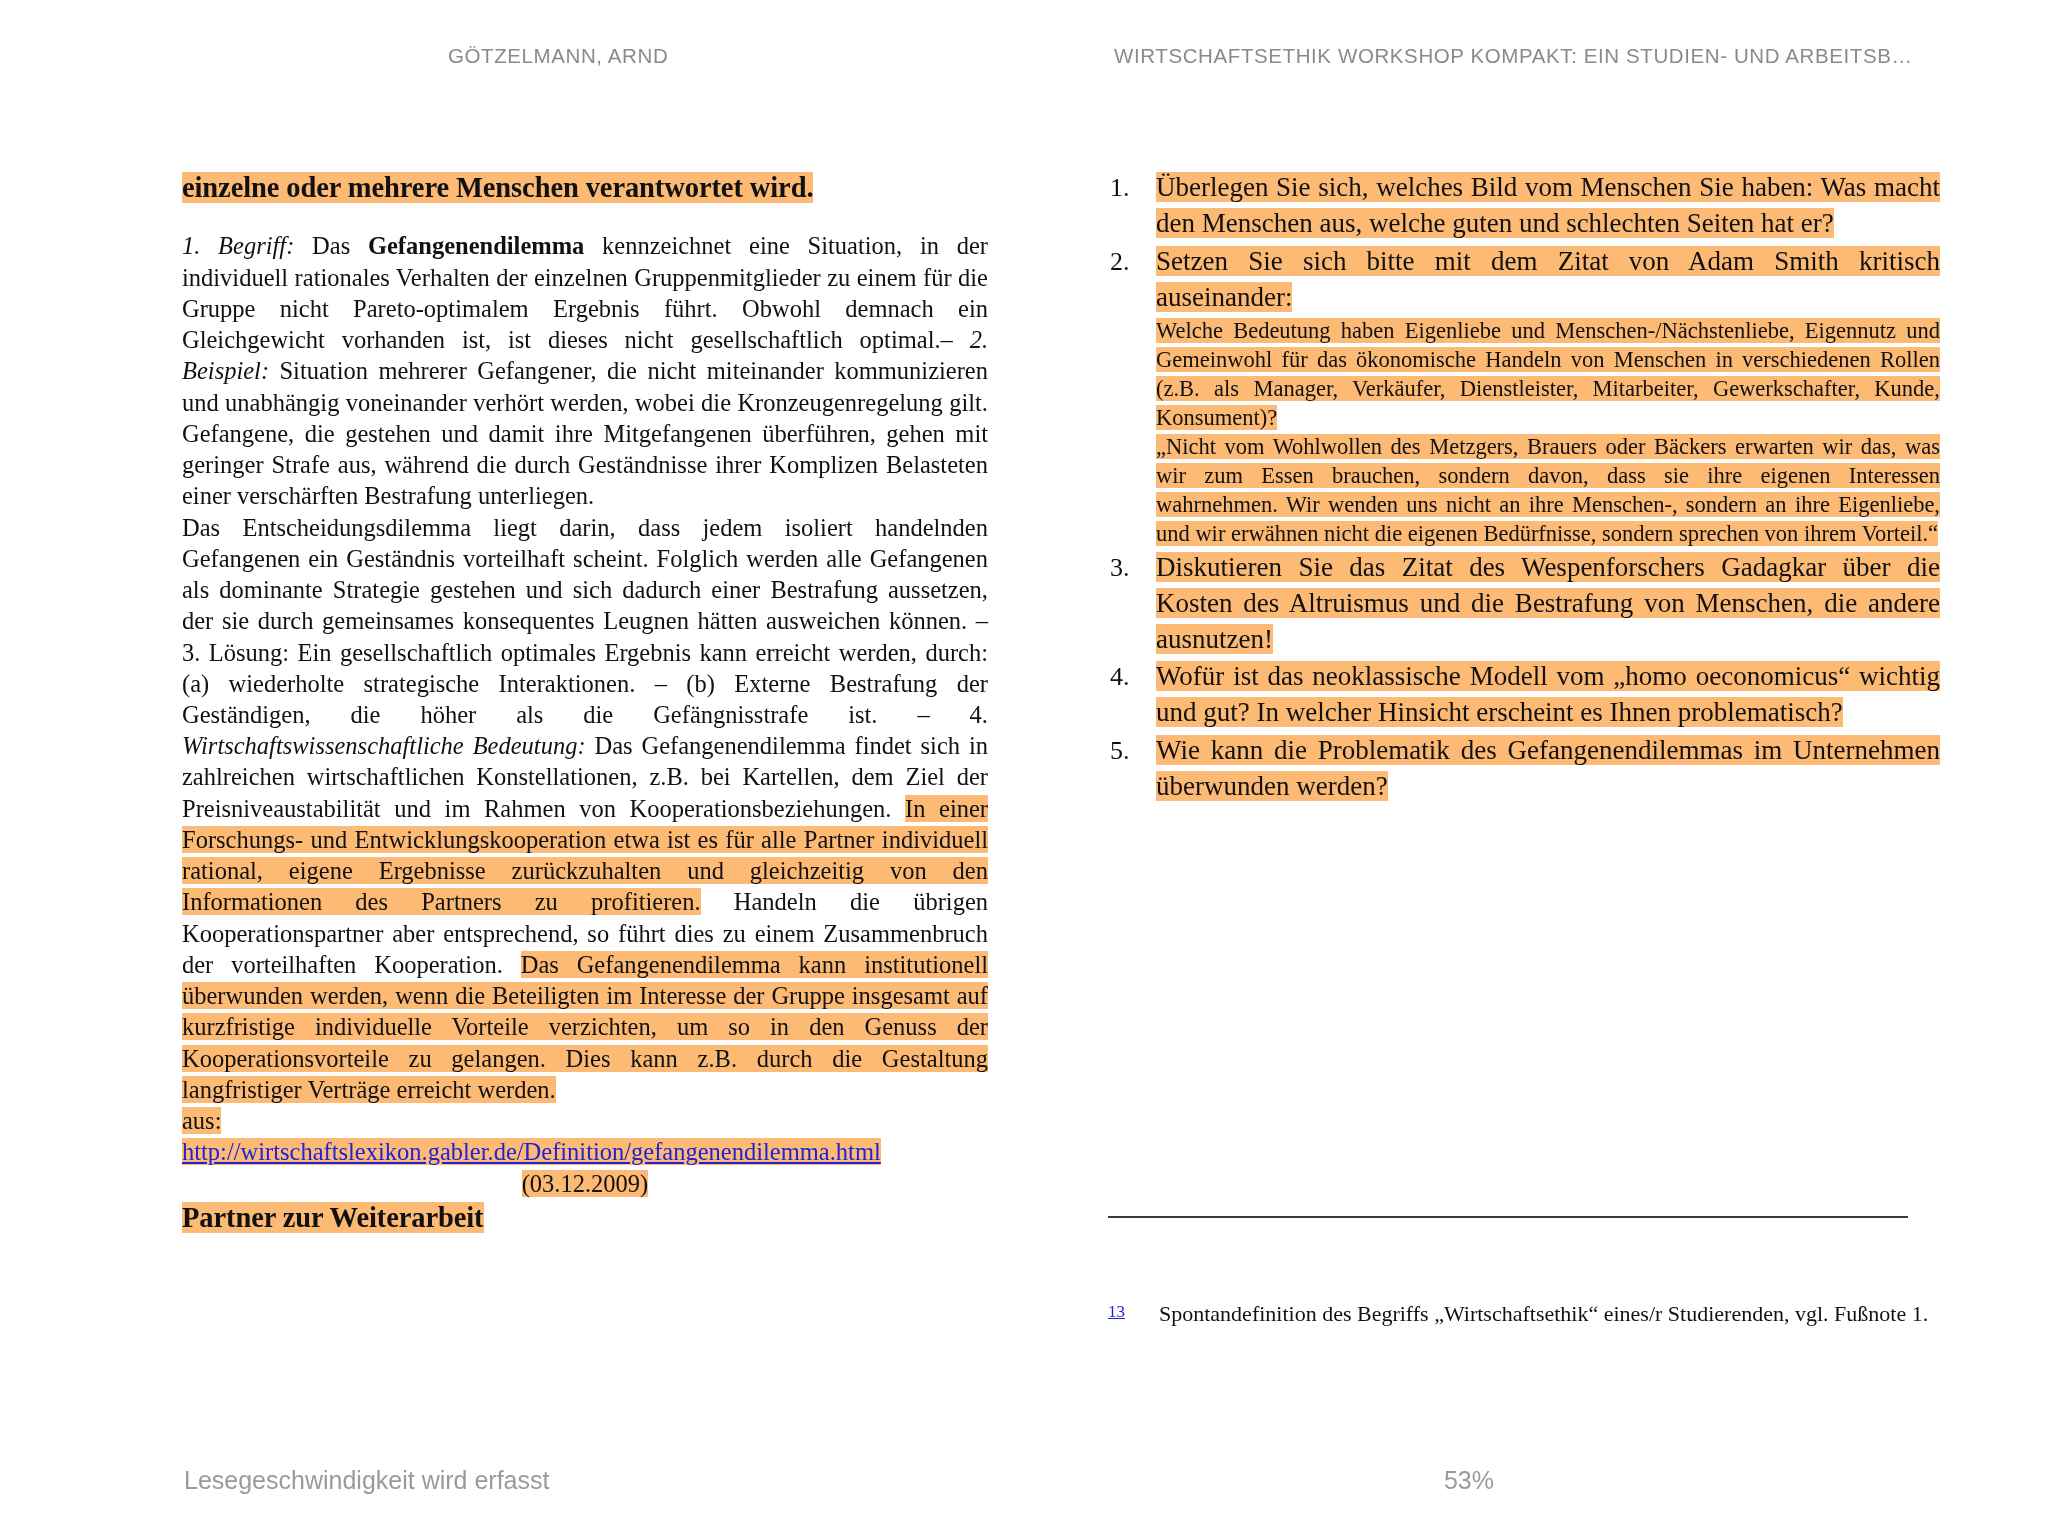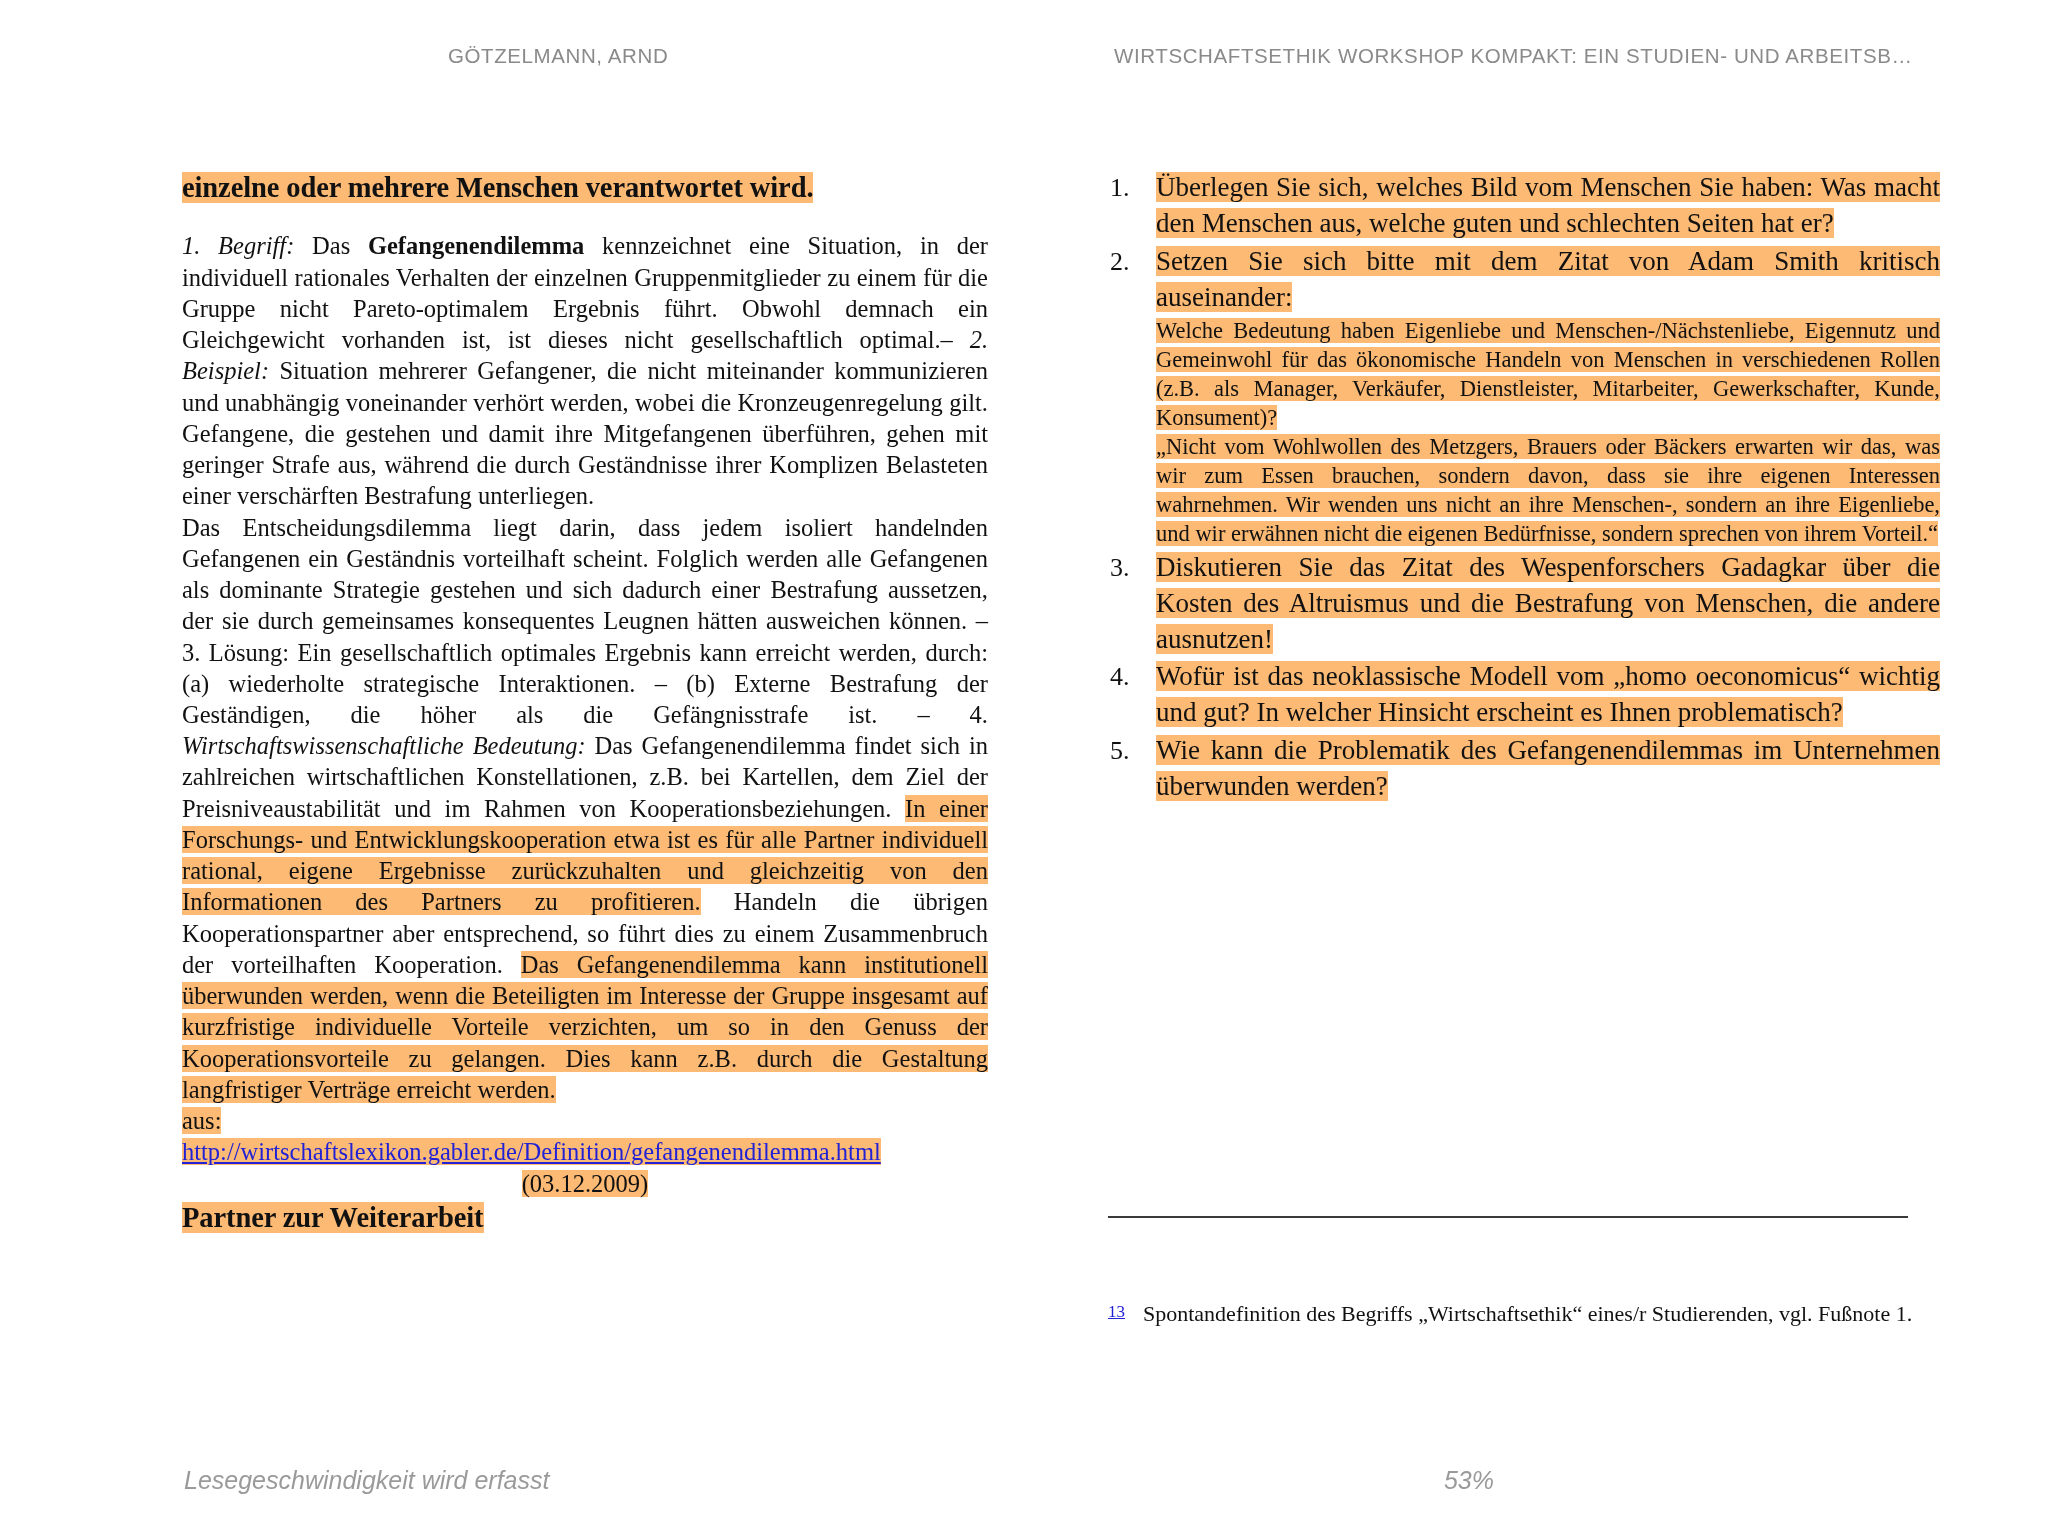--- a/index.html
+++ b/index.html
@@ -163,34 +163,33 @@
     font-size: 22px;
     line-height: 1.31;
     text-align: justify;
     text-justify: inter-word;
   }
   .footnote .fn-num {
     color: #2121d6;
     text-decoration: underline;
     font-size: 17px;
     vertical-align: 4px;
-    margin-right: 18px;
+    margin-right: 34px;
   }
 
   
   .statusbar {
     position: absolute;
     left: 0;
     bottom: 0;
     width: 1636px;
     height: 92px;
     font-family: "Liberation Sans", sans-serif;
     color: #9a9a9a;
     font-size: 25px;
-    font-style: italic;
   }
   .status-left {
     position: absolute;
     left: 184px;
     top: 22px;
   }
   .status-right {
     position: absolute;
     right: 142px;
     top: 22px;

